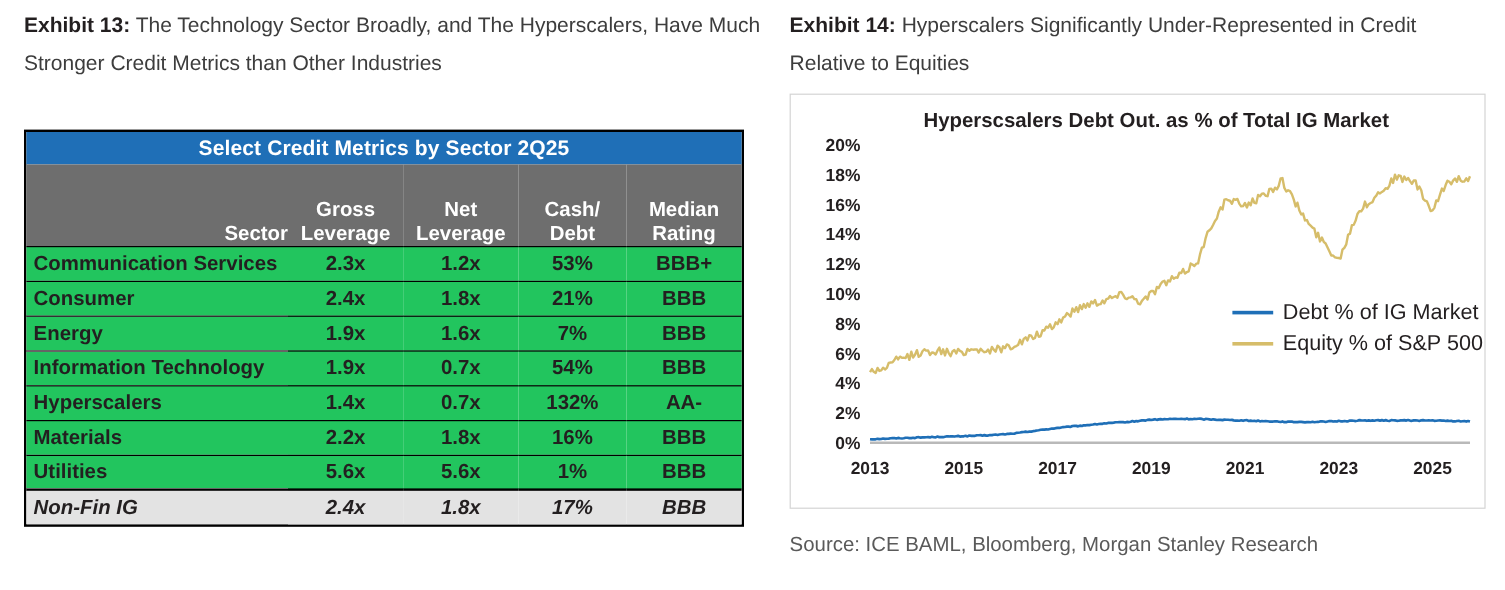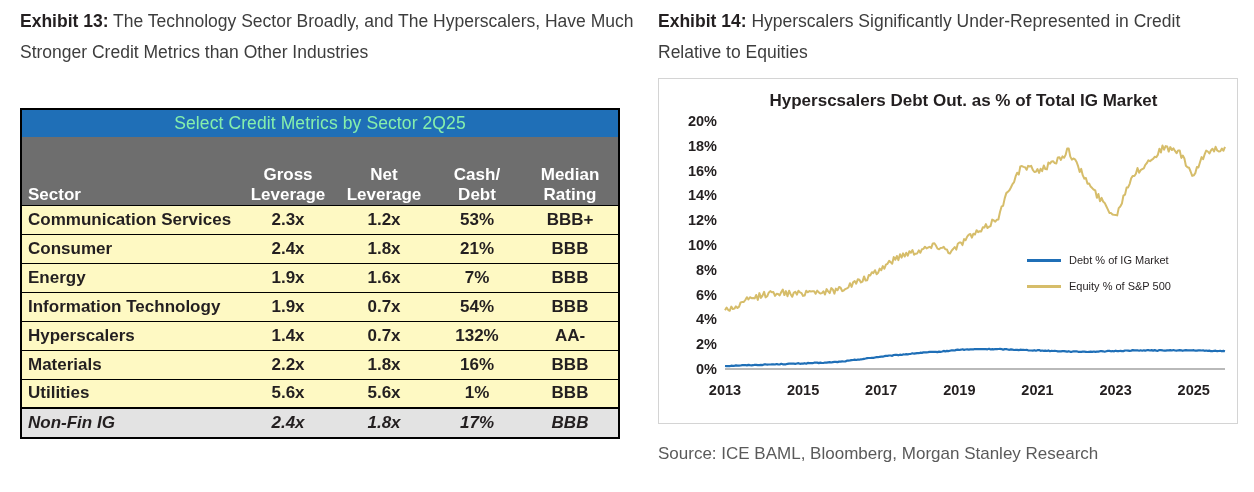--- a/index.html
+++ b/index.html
@@ -27,48 +27,48 @@
     position: absolute;
     left: 0; top: 108px;
     width: 600px;
     border: 2px solid #000;
   }
   table.credit { border-collapse: collapse; width: 100%; table-layout: fixed; }
   table.credit th, table.credit td { padding: 0; }
 
   .tbl-title {
     background: #1f6fb7;
-    color: #86efac;
+    color: #ffffff;
     font-size: 17.5px;
-    font-weight: normal;
+    font-weight: bold;
     text-align: center;
     height: 27px;
     line-height: 27px;
     letter-spacing: .1px;
   }
   .hdr-row td {
     background: #6e6e6e;
     color: #ffffff;
     font-weight: bold;
     font-size: 17px;
     height: 68px;
     vertical-align: bottom;
     padding-bottom: 4px;
   }
-  .hdr-row td.sector-h { text-align: left; padding-left: 6px; }
+  .hdr-row td.sector-h { text-align: right; padding-left: 6px; }
   .hdr-row td.num-h { text-align: center; }
   .hdr-row .h2 { display: block; line-height: 20px; }
   .hdr-row .h1 { display: block; line-height: 21px; }
 
   tbody tr td {
     border-top: 1px solid #000;
     height: 29px;
     font-size: 17px;
     font-weight: bold;
-    background: #fef9c3;
+    background: #22c55e;
   }
   tbody tr td.sector { text-align: left; padding-left: 6px; white-space: nowrap; overflow: hidden; }
   tbody tr td.num { text-align: center; }
   tbody tr.total td { background: #e3e3e3; border-top: 2px solid #000; font-style: italic; }
 
   .source {
     position: absolute;
     font-size: 17px;
     color: #5a5a5a;
   }
@@ -91,21 +91,21 @@
     color: #231f20;
     padding-top: 12px;
   }
   .plot { position: absolute; left: 0; top: 0; width: 580px; height: 346px; }
   .source-right { left: 0; top: 444px; }
 
   .legend {
     position: absolute;
     left: 368px;
     top: 168px;
-    font-size: 11px;
+    font-size: 18px;
     color: #231f20;
     text-align: center;
   }
   .legend-row { display: flex; align-items: center; height: 26px; }
   .legend-swatch { width: 34px; height: 3px; margin-right: 8px; }
   .legend-label { white-space: nowrap; }
 </style>
 </head>
 <body>
 

